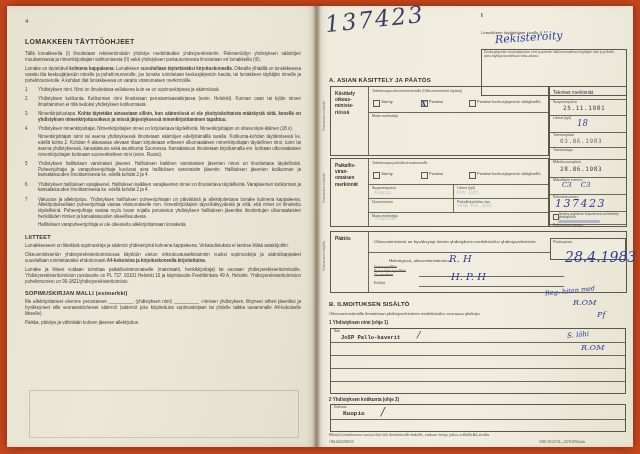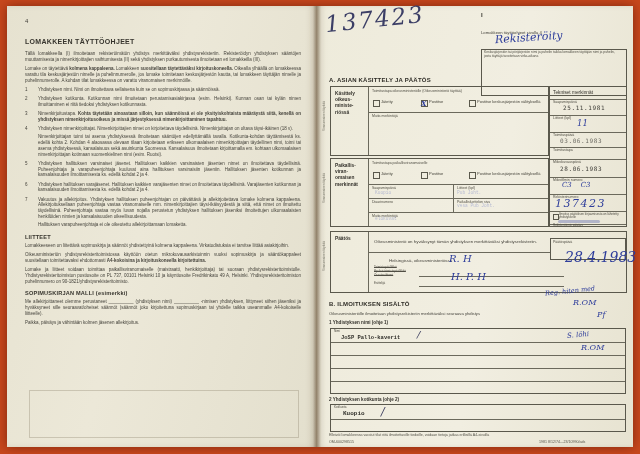--- a/index.html
+++ b/index.html
@@ -132,21 +132,21 @@
       <div class="lbl" style="left:41px;top:27px">Muita merkintöjä</div>
     </div>
 
     <div class="box" style="left:232px;top:80px;width:76px;height:139px">
       <div class="abs" style="left:3px;top:3px;font-size:4.8px;color:#33312b">Tekniset merkinnät</div>
       <div class="hl" style="left:0;top:12px;width:76px"></div>
       <div class="lbl" style="left:3px;top:13px">Saapumispäivä</div>
       <div class="stamp" style="left:13px;top:17px;font-size:6px">25.11.1981</div>
       <div class="hl" style="left:0;top:28px;width:76px"></div>
       <div class="lbl" style="left:3px;top:29px">Liitteet (kpl)</div>
-      <div class="hand" style="left:27px;top:31px;font-size:8.5px">11</div>
+      <div class="hand" style="left:27px;top:31px;font-size:8.5px">18</div>
       <div class="hl" style="left:0;top:45px;width:76px"></div>
       <div class="lbl" style="left:3px;top:46px">Toimituspäivä</div>
       <div class="stamp" style="left:10px;top:50px;font-size:6px;opacity:.75">03.06.1983</div>
       <div class="hl" style="left:0;top:60px;width:76px"></div>
       <div class="lbl" style="left:3px;top:61px">Toimitustapa</div>
       <div class="hl" style="left:0;top:72px;width:76px"></div>
       <div class="lbl" style="left:3px;top:73px">Mikrokuvauspäivä</div>
       <div class="stamp" style="left:10px;top:78px;font-size:6px">28.06.1983</div>
       <div class="hl" style="left:0;top:90px;width:76px"></div>
       <div class="lbl" style="left:3px;top:91px">Mikrofilmin numero</div>

